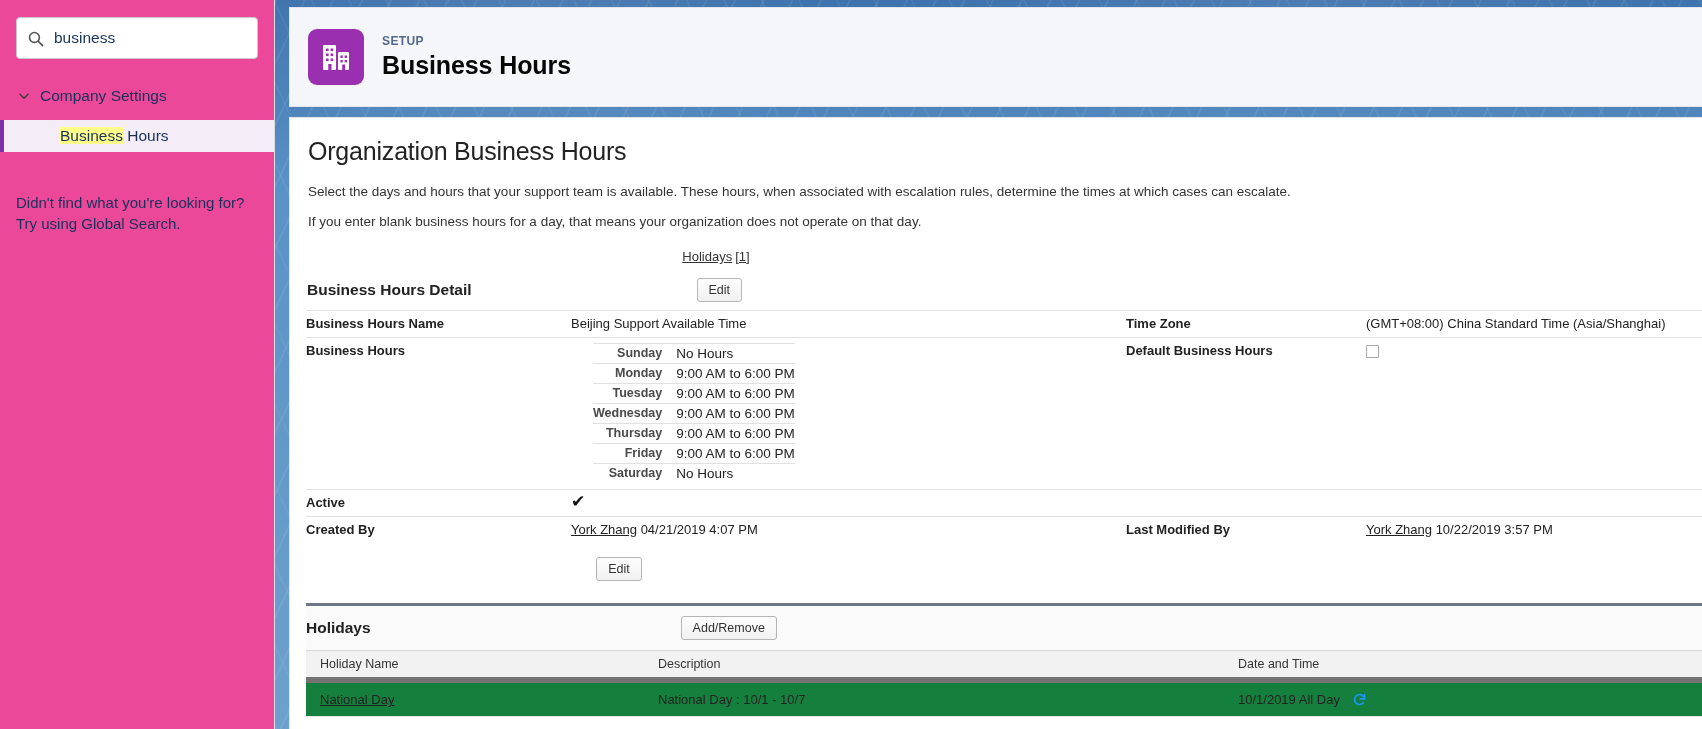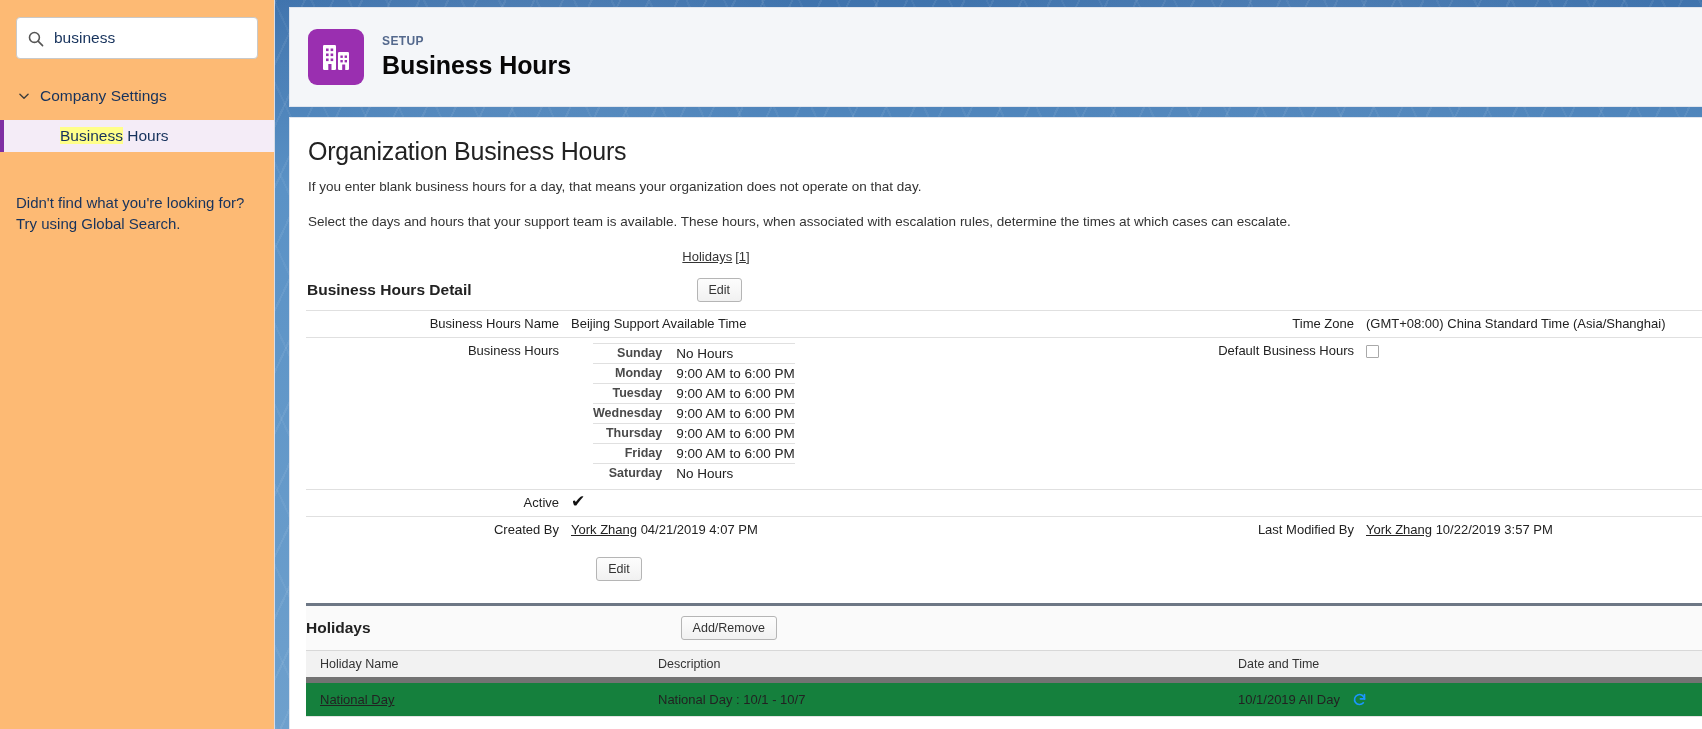--- a/index.html
+++ b/index.html
@@ -16,21 +16,21 @@
     height: 729px;
     display: flex;
     background: #ffffff;
   }
 
   
   .sidebar {
     width: 275px;
     min-width: 275px;
     height: 729px;
-    background: #fdba74;
+    background: #ec4899;
     border-right: 1px solid #d8dde6;
     padding: 14px 16px 0 16px;
     position: relative;
   }
   .search-box {
     position: relative;
     height: 42px;
     border: 1px solid #c9c9c9;
     border-radius: 4px;
     background: #fff;
@@ -238,22 +238,22 @@
     table-layout: fixed;
   }
   .detail-table td {
     vertical-align: top;
     padding: 5px 0 6px 0;
     font-size: 13px;
     color: #222;
   }
   .row-line td { border-top: 1px solid #e0e0e0; }
   .lbl {
-    text-align: right;
-    font-weight: normal;
+    text-align: left;
+    font-weight: bold;
     color: #4a4a4a;
     font-size: 12.5px;
     padding-right: 12px !important;
     white-space: nowrap;
   }
   .val { color: #222; font-size: 13.5px; }
   .col-lbl-l { width: 265px; }
   .col-val-l  { width: 555px; }
   .col-lbl-r { width: 240px; }
   .col-val-r  { width: auto; }
@@ -400,22 +400,22 @@
       </div>
       <div class="header-text">
         <div class="setup-eyebrow">SETUP</div>
         <div class="setup-title">Business Hours</div>
       </div>
     </div>
 
     <div class="content-card">
 
       <div class="page-title">Organization Business Hours</div>
+      <div class="intro">Select the days and hours that your support team is available. These hours, when associated with escalation rules, determine the times at which cases can escalate.</div>
       <div class="intro second">If you enter blank business hours for a day, that means your organization does not operate on that day.</div>
-      <div class="intro">Select the days and hours that your support team is available. These hours, when associated with escalation rules, determine the times at which cases can escalate.</div>
 
       <div class="holidays-link-row">
         <span class="hl-link">Holidays</span><span class="hl-count">[1]</span>
       </div>
 
       <div class="detail-wrap">
         <div class="detail-head">
           <span class="detail-head-title">Business Hours Detail</span>
           <button class="btn edit-top">Edit</button>
         </div>

